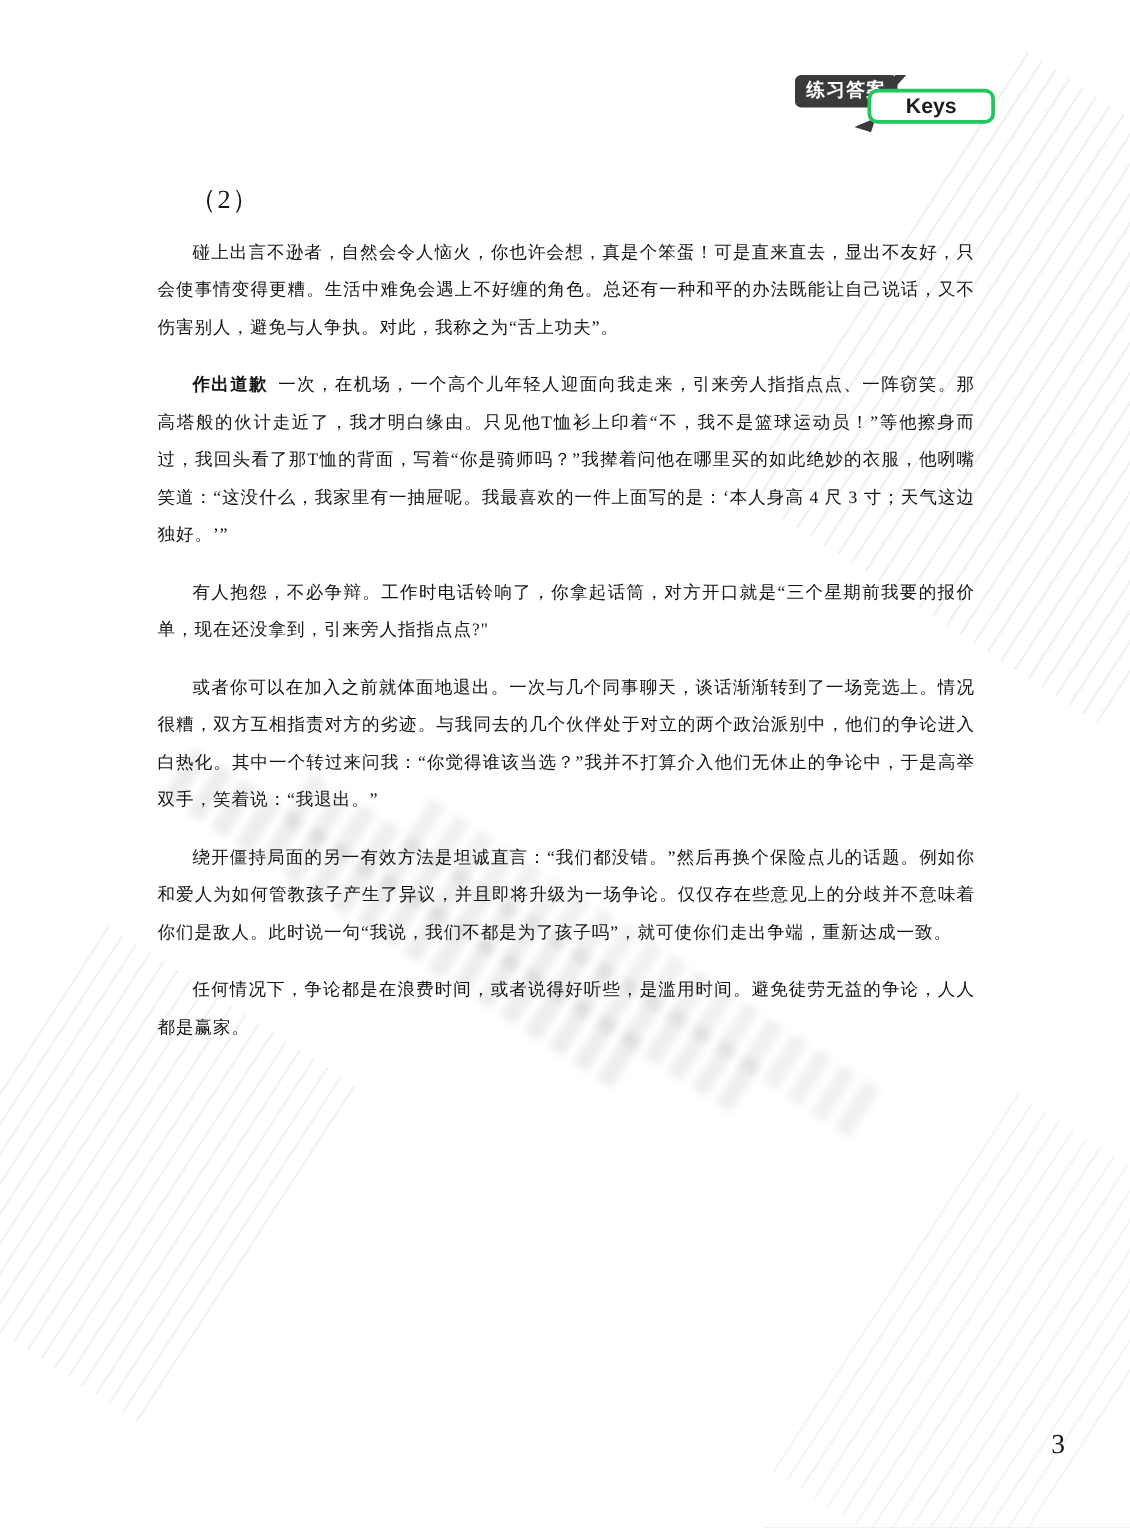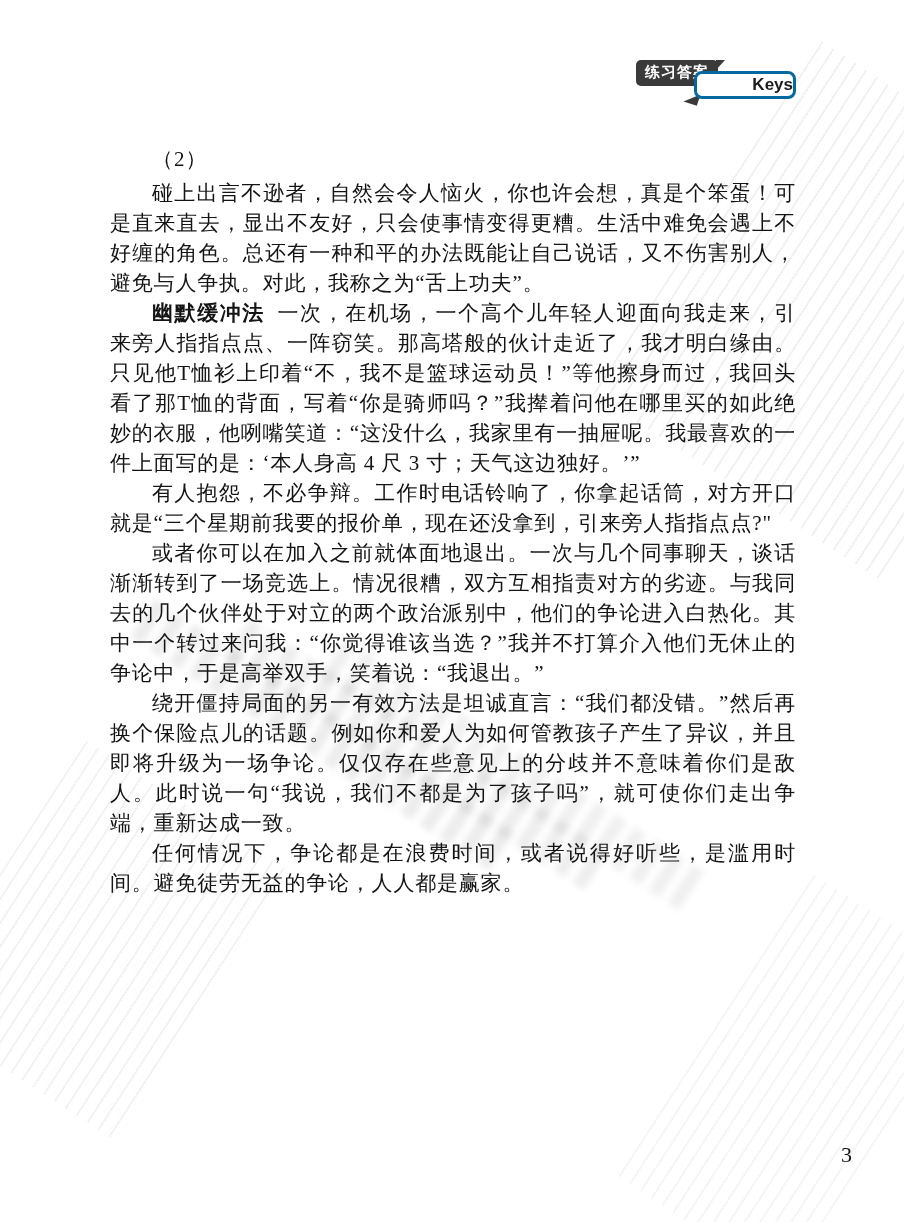--- a/index.html
+++ b/index.html
@@ -39,22 +39,22 @@
     padding:3px 9px 4px 9px;border-radius:5px;
     white-space:nowrap;
   }
   .badge-tab::after{ 
     content:"";position:absolute;right:-7px;top:0;
     border-left:9px solid #3a3a3a;border-bottom:10px solid transparent;
   }
   .badge-keys{
     position:absolute;left:58px;top:15px;
     width:96px;height:22px;
-    background:#ffffff;border:3px solid #0369a1;border-radius:8px;
-    display:flex;align-items:center;justify-content:flex-end;
+    background:#ffffff;border:3px solid #22c55e;border-radius:8px;
+    display:flex;align-items:center;justify-content:center;
     font-family:"Liberation Sans","DejaVu Sans",sans-serif;
     font-weight:bold;font-size:17px;color:#1c1c1c;
   }
   .badge-keys::before{ 
     content:"";position:absolute;left:-12px;bottom:-8px;
     border-right:14px solid #3a3a3a;border-top:12px solid transparent;
     transform:rotate(18deg);z-index:-1;
   }
 
   
@@ -63,22 +63,22 @@
     font-size:21px;padding-left:42px;line-height:26px;margin-bottom:6px;
     letter-spacing:1px;
   }
   .title{
     margin:4px 0 13px 0;
     text-align:center;
     font-size:27px;font-weight:normal;font-style:italic;
     letter-spacing:4px;
   }
   .content p{
-    margin:0;
-    font-size:21px;line-height:30px;letter-spacing:0.8px;
+    margin:16px;
+    font-size:14px;line-height:30px;letter-spacing:0.8px;
     text-align:justify;
     text-indent:2em;
   }
   .lead{font-weight:bold;}
   .lead:not(:empty){margin-right:0.6em;}
 
   .page-number{
     position:absolute;right:52px;top:1142px;z-index:3;
     font-size:22px;
   }
@@ -101,21 +101,21 @@
     </div>
     <div class="badge-keys">
       <span>Keys</span>
     </div>
   </div>
 
   <div class="content">
     <div class="section-number">（2）</div>
 
     <p><span class="lead"></span><span>碰上出言不逊者，自然会令人恼火，你也许会想，真是个笨蛋！可是直来直去，显出不友好，只会使事情变得更糟。生活中难免会遇上不好缠的角色。总还有一种和平的办法既能让自己说话，又不伤害别人，避免与人争执。对此，我称之为“舌上功夫”。</span></p>
-    <p><span class="lead">幽默缓冲法</span><span>一次，在机场，一个高个儿年轻人迎面向我走来，引来旁人指指点点、一阵窃笑。那高塔般的伙计走近了，我才明白缘由。只见他T恤衫上印着“不，我不是篮球运动员！”等他擦身而过，我回头看了那T恤的背面，写着“你是骑师吗？”我撵着问他在哪里买的如此绝妙的衣服，他咧嘴笑道：“这没什么，我家里有一抽屉呢。我最喜欢的一件上面写的是：‘本人身高 4 尺 3 寸；天气这边独好。’”</span></p>
+    <p><span class="lead">作出道歉</span><span>一次，在机场，一个高个儿年轻人迎面向我走来，引来旁人指指点点、一阵窃笑。那高塔般的伙计走近了，我才明白缘由。只见他T恤衫上印着“不，我不是篮球运动员！”等他擦身而过，我回头看了那T恤的背面，写着“你是骑师吗？”我撵着问他在哪里买的如此绝妙的衣服，他咧嘴笑道：“这没什么，我家里有一抽屉呢。我最喜欢的一件上面写的是：‘本人身高 4 尺 3 寸；天气这边独好。’”</span></p>
     <p><span class="lead"></span><span>有人抱怨，不必争辩。工作时电话铃响了，你拿起话筒，对方开口就是“三个星期前我要的报价单，现在还没拿到，引来旁人指指点点?"</span></p>
     <p><span class="lead"></span><span>或者你可以在加入之前就体面地退出。一次与几个同事聊天，谈话渐渐转到了一场竞选上。情况很糟，双方互相指责对方的劣迹。与我同去的几个伙伴处于对立的两个政治派别中，他们的争论进入白热化。其中一个转过来问我：“你觉得谁该当选？”我并不打算介入他们无休止的争论中，于是高举双手，笑着说：“我退出。”</span></p>
     <p><span class="lead"></span><span>绕开僵持局面的另一有效方法是坦诚直言：“我们都没错。”然后再换个保险点儿的话题。例如你和爱人为如何管教孩子产生了异议，并且即将升级为一场争论。仅仅存在些意见上的分歧并不意味着你们是敌人。此时说一句“我说，我们不都是为了孩子吗”，就可使你们走出争端，重新达成一致。</span></p>
     <p><span class="lead"></span><span>任何情况下，争论都是在浪费时间，或者说得好听些，是滥用时间。避免徒劳无益的争论，人人都是赢家。</span></p>
   </div>
 
   <div class="page-number">3</div>
 </div>
 
 </body></html>

